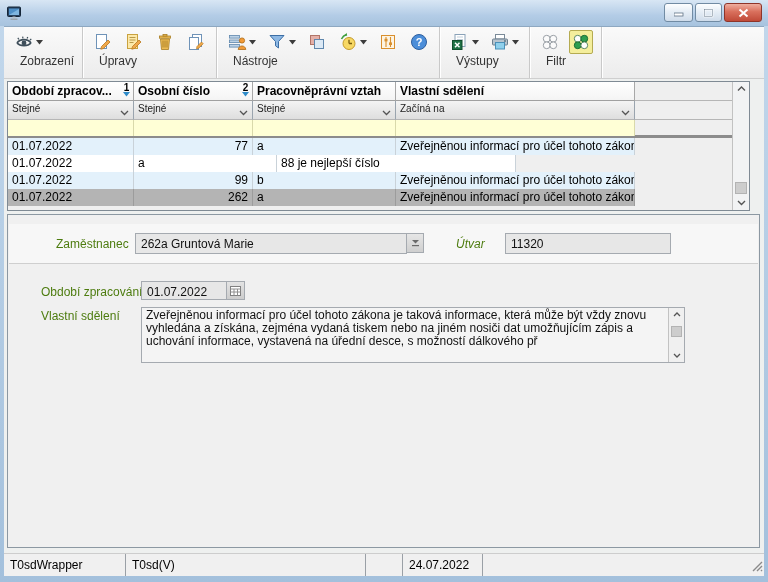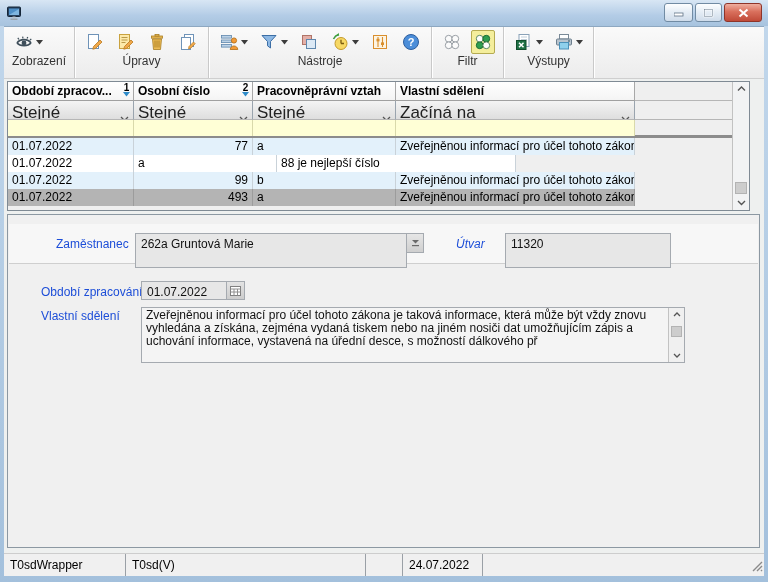--- a/index.html
+++ b/index.html
@@ -23,34 +23,34 @@
   
   .toolbar{position:absolute;left:0;right:0;top:0;height:52px;
     background:linear-gradient(#fafafa,#ececec);border-bottom:1px solid #cfcfcf;display:flex;align-items:stretch;}
   .tb-group{display:flex;flex-direction:column;justify-content:space-between;padding:3px 8px 1px 8px;border-right:1px solid #c9c9c9;box-shadow:1px 0 0 #fff;}
   .tb-icons{display:flex;align-items:center;gap:7px;}
   .tb-btn{display:flex;align-items:center;gap:2px;padding:1px;border:1px solid transparent;border-radius:2px;cursor:default;}
   .tb-btn.tb-active{background:#f4ee9c;border-color:#b5ab52;}
   .tb-ic{width:20px;height:20px;display:inline-block;}
   .tb-ic svg{display:block;}
   .tb-caret{display:inline-flex;align-items:center;}
-  .tb-label{text-align:center;font-size:12px;color:#333;line-height:14px;padding-bottom:18px;}
+  .tb-label{text-align:left;font-size:12px;color:#333;line-height:14px;padding-bottom:18px;margin-left:8px;}
 
   
   .grid{position:absolute;left:3px;right:14px;top:54px;height:130px;background:#efefef;border:1px solid #7f8a94;}
   .grid-cols{position:absolute;left:0;top:0;right:17px;bottom:0;overflow:hidden;}
   .g-row{display:flex;width:100%;}
   .g-head{height:19px;}
   .h-cell{position:relative;background:linear-gradient(#ffffff,#f4f4f4);border-right:1px solid #a8a8a8;border-bottom:1px solid #a0a0a0;
     font-size:12px;font-weight:bold;color:#000;padding:2px 16px 0 4px;white-space:nowrap;overflow:hidden;}
   .sort-badge{position:absolute;right:3px;top:1px;display:flex;flex-direction:column;align-items:center;line-height:9px;}
   .sort-badge b{font-size:10px;}
   .g-filter{height:19px;}
   .f-cell{position:relative;background:linear-gradient(#f4f4f4,#dedede);border-right:1px solid #9aa4ae;border-bottom:1px solid #b6b6b6;
-    font-size:17px;color:#222;padding:2px 16px 0 4px;white-space:nowrap;overflow:hidden;}
+    font-size:10px;color:#222;padding:2px 16px 0 4px;white-space:nowrap;overflow:hidden;}
   .f-chev{position:absolute;right:4px;top:6px;}
   .g-newrow{height:16px;}
   .y-cell{background:#ffffd6;border-right:1px solid #d9d9ab;}
   .g-divider{height:2px;background:#8c8c8c;width:100%;}
   .g-data{height:17px;}
   .d-cell{font-size:12px;color:#000;padding:1px 4px 0 4px;border-right:1px solid #c9d2d9;white-space:nowrap;overflow:hidden;}
   .row-blue .d-cell{background:#e3f1fb;}
   .row-white .d-cell{background:#ffffff;}
   .row-sel .d-cell{background:#b4b4b4;border-right-color:#9c9c9c;}
   .d-cell.num{text-align:right;}
@@ -59,22 +59,22 @@
   .g-newrow .g-fill{border-bottom:1px solid #8c8c8c;}
 
   .vscroll{position:absolute;right:0;top:0;bottom:0;width:17px;background:#f2f3f4;border-left:1px solid #c2c2c2;}
   .vs-arrow{position:absolute;left:0;width:16px;height:14px;display:flex;align-items:center;justify-content:center;}
   .vs-up{top:0;} .vs-down{bottom:0;}
   .vs-thumb{position:absolute;left:2px;right:2px;height:12px;bottom:16px;background:#cdcdcd;border:1px solid #b3b3b3;}
 
   
   .detail{position:absolute;left:3px;right:4px;top:187px;height:334px;background:#f0f0f0;border:1px solid #8c98a2;}
   .emp-strip{position:absolute;left:1px;right:1px;top:9px;height:40px;background:#f7f7f7;border-bottom:1px solid #cfcfcf;}
-  .lbl{position:absolute;font-size:12px;color:#1d4ed8;white-space:nowrap;}
-  .ro-field{position:absolute;height:35px;background:#e7e7e7;border:1px solid #a5aab0;font-size:12px;color:#111;
+  .lbl{position:absolute;font-size:12px;color:#4d7c0f;white-space:nowrap;}
+  .ro-field{position:absolute;height:21px;background:#e7e7e7;border:1px solid #a5aab0;font-size:12px;color:#111;
     padding:3px 4px 0 5px;white-space:nowrap;overflow:hidden;}
   .combo-btn{position:absolute;width:17px;height:20px;background:linear-gradient(#e6e6e6,#cfcfcf);border:1px solid #a5aab0;border-left:none;
     display:flex;align-items:center;justify-content:center;}
   .cal-btn{position:absolute;width:18px;height:19px;background:linear-gradient(#e3e3e3,#cdcdcd);border:1px solid #a5aab0;border-left:none;
     display:flex;align-items:center;justify-content:center;}
   .memo{position:absolute;left:133px;top:92px;width:544px;height:56px;background:#f4f4f4;border:1px solid #a5aab0;}
   .memo-text{position:absolute;left:0;top:0;right:17px;bottom:0;font-size:12px;line-height:13px;color:#111;padding:1px 4px;overflow:hidden;}
   .memo-scroll{position:absolute;right:0;top:0;bottom:0;width:16px;background:#f0f0f0;border-left:1px solid #c2c2c2;}
   .ms-up{position:absolute;top:0;left:0;width:15px;height:13px;display:flex;align-items:center;justify-content:center;}
   .ms-down{position:absolute;bottom:0;left:0;width:15px;height:13px;display:flex;align-items:center;justify-content:center;}
@@ -257,74 +257,74 @@
               </span>
             </div>
           </div>
           <div class="tb-label">Nástroje</div>
         </div>
         <div class="tb-group">
           <div class="tb-icons">
             <div class="tb-btn">
               <span class="tb-ic">
                 <svg width="20" height="20" viewBox="0 0 20 20">
+                  <rect x="5" y="2.5" width="10" height="12" fill="#fff" stroke="#8aa2b8"></rect>
+                  <path d="M7 5 h6 M7 7.5 h6" stroke="#c2cfda" stroke-width="1"></path>
+                  <rect x="2.5" y="8.5" width="9.5" height="9" fill="#1f7145" stroke="#114d2c"></rect>
+                  <path d="M5 10.8 l4.5 4.4 M9.5 10.8 l-4.5 4.4" stroke="#fff" stroke-width="1.5"></path>
+                </svg>
+              </span>
+              <span class="tb-caret">
+                <svg width="7" height="5" viewBox="0 0 7 5">
+                  <path d="M0 0 h7 L3.5 4.5 Z" fill="#3c3c3c"></path>
+                </svg>
+              </span>
+            </div>
+            <div class="tb-btn">
+              <span class="tb-ic">
+                <svg width="20" height="20" viewBox="0 0 20 20">
+                  <rect x="5.5" y="2.5" width="9" height="4.5" fill="#fff" stroke="#7a8a98"></rect>
+                  <rect x="2.5" y="7" width="15" height="6" rx="1" fill="#b8c4ce" stroke="#6d7f8e"></rect>
+                  <rect x="5.5" y="10.5" width="9" height="6.5" fill="#8fd0ec" stroke="#4a90b8"></rect>
+                  <circle cx="15" cy="9" r="0.9" fill="#55707f"></circle>
+                </svg>
+              </span>
+              <span class="tb-caret">
+                <svg width="7" height="5" viewBox="0 0 7 5">
+                  <path d="M0 0 h7 L3.5 4.5 Z" fill="#3c3c3c"></path>
+                </svg>
+              </span>
+            </div>
+          </div>
+          <div class="tb-label">Výstupy</div>
+        </div>
+        <div class="tb-group">
+          <div class="tb-icons">
+            <div class="tb-btn">
+              <span class="tb-ic">
+                <svg width="20" height="20" viewBox="0 0 20 20">
                   <circle cx="6.7" cy="6.7" r="3.4" fill="#fbfbfb" stroke="#9aa0a6"></circle>
                   <circle cx="13.3" cy="6.7" r="3.4" fill="#fbfbfb" stroke="#9aa0a6"></circle>
                   <circle cx="6.7" cy="13.3" r="3.4" fill="#fbfbfb" stroke="#9aa0a6"></circle>
                   <circle cx="13.3" cy="13.3" r="3.4" fill="#fbfbfb" stroke="#9aa0a6"></circle>
                 </svg>
               </span>
             </div>
             <div class="tb-btn tb-active">
               <span class="tb-ic">
                 <svg width="20" height="20" viewBox="0 0 20 20">
                   <circle cx="6.7" cy="6.7" r="3.4" fill="#fdfdfd" stroke="#5b8a63"></circle>
                   <circle cx="13.3" cy="6.7" r="3.4" fill="#2e9e4f" stroke="#1d6e36"></circle>
                   <circle cx="6.7" cy="13.3" r="3.4" fill="#2e9e4f" stroke="#1d6e36"></circle>
                   <circle cx="13.3" cy="13.3" r="3.4" fill="#fdfdfd" stroke="#5b8a63"></circle>
                 </svg>
               </span>
             </div>
           </div>
           <div class="tb-label">Filtr</div>
-        </div>
-        <div class="tb-group">
-          <div class="tb-icons">
-            <div class="tb-btn">
-              <span class="tb-ic">
-                <svg width="20" height="20" viewBox="0 0 20 20">
-                  <rect x="5" y="2.5" width="10" height="12" fill="#fff" stroke="#8aa2b8"></rect>
-                  <path d="M7 5 h6 M7 7.5 h6" stroke="#c2cfda" stroke-width="1"></path>
-                  <rect x="2.5" y="8.5" width="9.5" height="9" fill="#1f7145" stroke="#114d2c"></rect>
-                  <path d="M5 10.8 l4.5 4.4 M9.5 10.8 l-4.5 4.4" stroke="#fff" stroke-width="1.5"></path>
-                </svg>
-              </span>
-              <span class="tb-caret">
-                <svg width="7" height="5" viewBox="0 0 7 5">
-                  <path d="M0 0 h7 L3.5 4.5 Z" fill="#3c3c3c"></path>
-                </svg>
-              </span>
-            </div>
-            <div class="tb-btn">
-              <span class="tb-ic">
-                <svg width="20" height="20" viewBox="0 0 20 20">
-                  <rect x="5.5" y="2.5" width="9" height="4.5" fill="#fff" stroke="#7a8a98"></rect>
-                  <rect x="2.5" y="7" width="15" height="6" rx="1" fill="#b8c4ce" stroke="#6d7f8e"></rect>
-                  <rect x="5.5" y="10.5" width="9" height="6.5" fill="#8fd0ec" stroke="#4a90b8"></rect>
-                  <circle cx="15" cy="9" r="0.9" fill="#55707f"></circle>
-                </svg>
-              </span>
-              <span class="tb-caret">
-                <svg width="7" height="5" viewBox="0 0 7 5">
-                  <path d="M0 0 h7 L3.5 4.5 Z" fill="#3c3c3c"></path>
-                </svg>
-              </span>
-            </div>
-          </div>
-          <div class="tb-label">Výstupy</div>
         </div>
       </div>
 
     <div class="grid">
       <div class="grid-cols">
           <div class="g-row g-head">
             <div class="h-cell" style="flex: 0 0 126px;"><span>Období zpracov...</span><span class="sort-badge">
                 <b>1</b>
                 <svg width="7" height="5">
                   <path d="M0 0 h7 L3.5 4.5 Z" fill="#2e8bc9"></path>
@@ -378,21 +378,21 @@
           </div>
           <div class="g-row g-data row-blue">
             <div class="d-cell" style="flex: 0 0 126px;">01.07.2022</div>
             <div class="d-cell num" style="flex: 0 0 119px;">99</div>
             <div class="d-cell" style="flex: 0 0 143px;">b</div>
             <div class="d-cell" style="flex: 0 0 239px;">Zveřejněnou informací pro účel tohoto zákon...</div>
             <div class="g-fill"></div>
           </div>
           <div class="g-row g-data row-sel">
             <div class="d-cell" style="flex: 0 0 126px;">01.07.2022</div>
-            <div class="d-cell num" style="flex: 0 0 119px;">493</div>
+            <div class="d-cell num" style="flex: 0 0 119px;">262</div>
             <div class="d-cell" style="flex: 0 0 143px;">a</div>
             <div class="d-cell" style="flex: 0 0 239px;">Zveřejněnou informací pro účel tohoto zákon...</div>
             <div class="g-fill"></div>
           </div>
         </div>
       <div class="vscroll">
         <div class="vs-arrow vs-up">
           <svg width="9" height="6">
               <path d="M1 4.5 L4.5 1 L8 4.5" stroke="#555" stroke-width="1.4" fill="none"></path>
             </svg>

